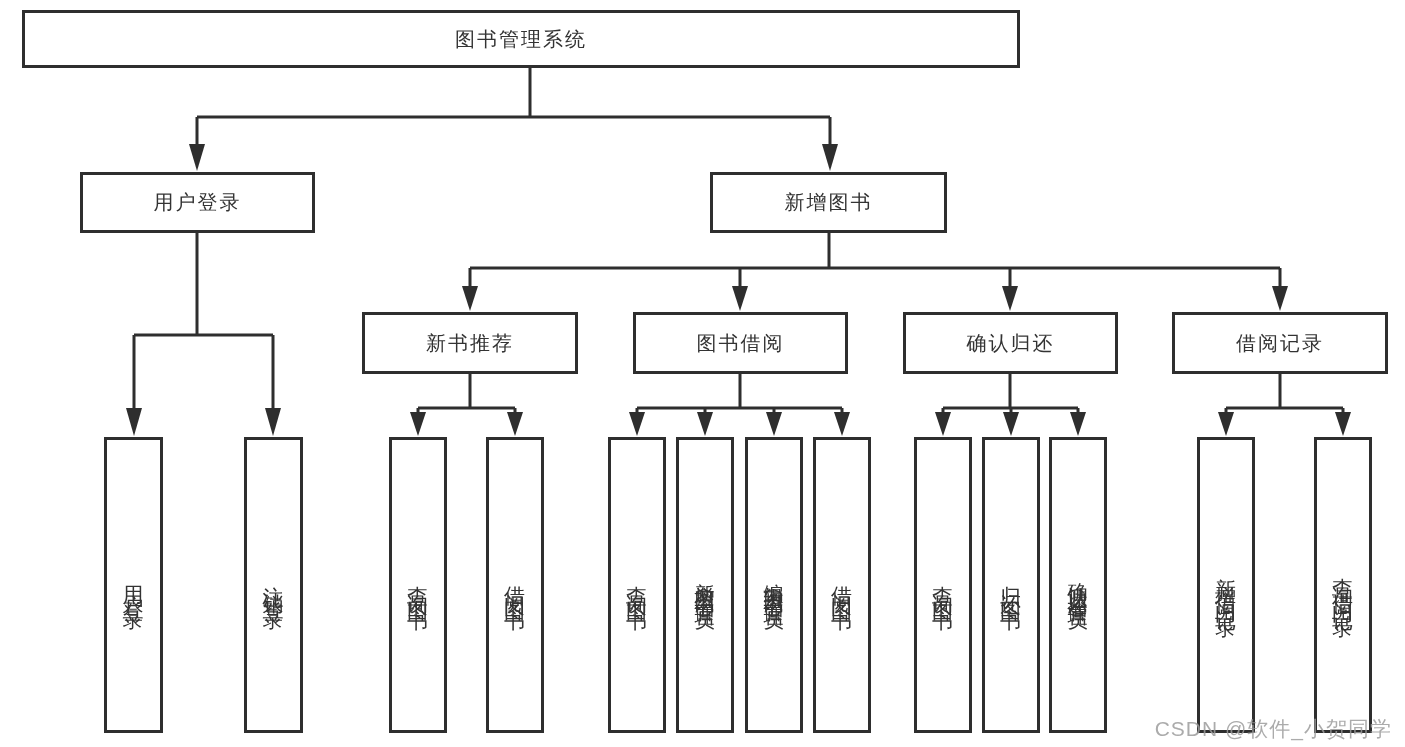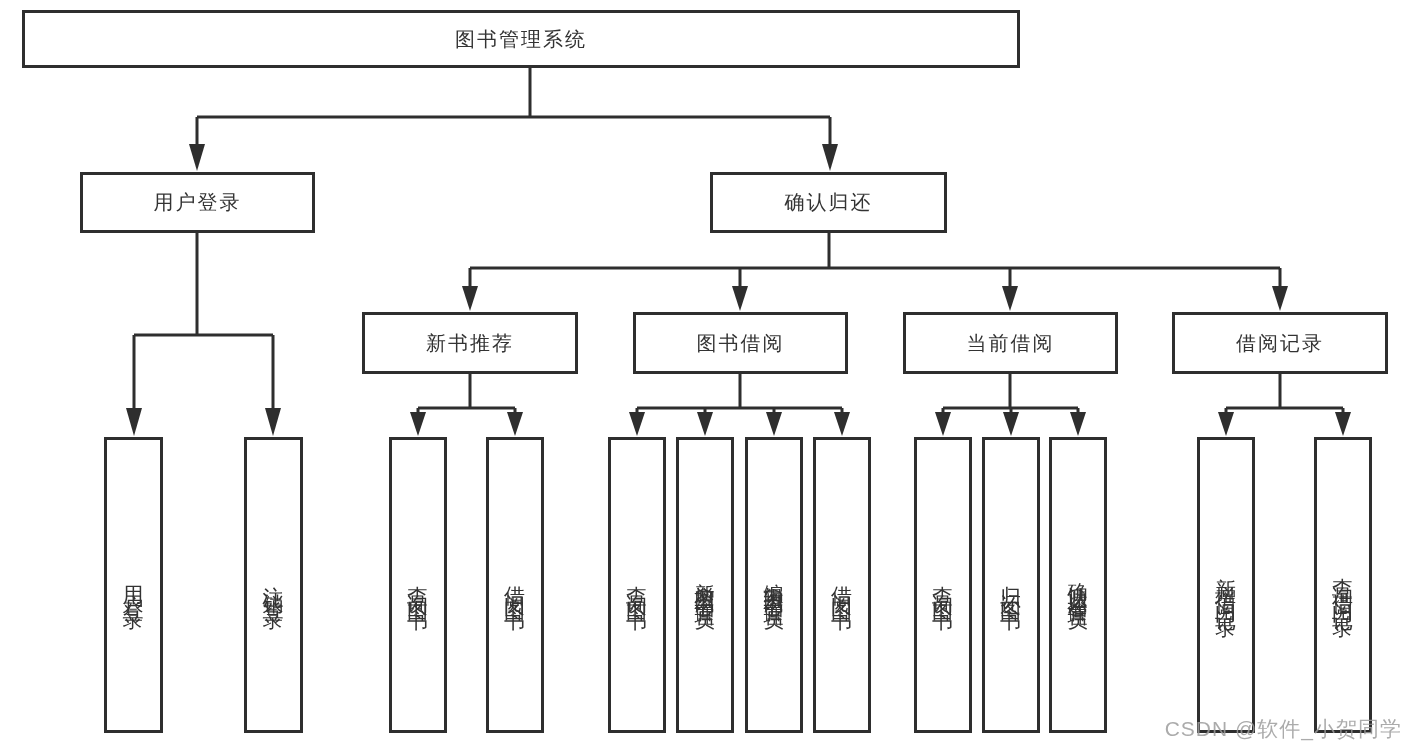--- a/index.html
+++ b/index.html
@@ -14,21 +14,21 @@
     display:flex;align-items:center;justify-content:center;
     color:#333333;font-size:20px;letter-spacing:2px;white-space:nowrap;
     z-index:2;
   }
   .leaf{
     writing-mode:vertical-rl;text-orientation:mixed;
     font-size:21px;letter-spacing:8px;line-height:1;
   }
   .leaf.long{letter-spacing:4px;font-size:20px;}
   .watermark{
-    position:absolute;right:3px;bottom:4px;z-index:3;
+    position:absolute;right:13px;bottom:4px;z-index:3;
     font-size:21px;color:#9d9d9d;opacity:0.85;letter-spacing:1px;
   }
 </style>
 </head>
 <body>
 
 <div class="canvas">
 
   <svg class="wires" viewBox="0 0 1405 747" xmlns="http://www.w3.org/2000/svg">
     <g stroke="#2e2e2e" stroke-width="3" fill="none">
@@ -66,25 +66,25 @@
       <polygon points="1003,412 1019,412 1011,436"></polygon>
       <polygon points="1070,412 1086,412 1078,436"></polygon>
       <polygon points="1218,412 1234,412 1226,436"></polygon>
       <polygon points="1335,412 1351,412 1343,436"></polygon>
     </g>
   </svg>
 
   <div class="node" style="left:22px;top:10px;width:998px;height:58px">图书管理系统</div>
 
   <div class="node" style="left:80px;top:172px;width:235px;height:61px">用户登录</div>
-  <div class="node" style="left:710px;top:172px;width:237px;height:61px">确认归还</div>
+  <div class="node" style="left:710px;top:172px;width:237px;height:61px">新增图书</div>
 
   <div class="node" style="left:633px;top:312px;width:215px;height:62px">图书借阅</div>
   <div class="node" style="left:362px;top:312px;width:216px;height:62px">新书推荐</div>
-  <div class="node" style="left:903px;top:312px;width:215px;height:62px">当前借阅</div>
+  <div class="node" style="left:903px;top:312px;width:215px;height:62px">确认归还</div>
   <div class="node" style="left:1172px;top:312px;width:216px;height:62px">借阅记录</div>
 
   <div class="node leaf" style="left:104px;top:437px;width:59px;height:296px">用户登录</div>
   <div class="node leaf" style="left:244px;top:437px;width:59px;height:296px">注销登录</div>
 
   <div class="node leaf" style="left:389px;top:437px;width:58px;height:296px">查询图书</div>
   <div class="node leaf" style="left:486px;top:437px;width:58px;height:296px">借阅图书</div>
 
   <div class="node leaf" style="left:608px;top:437px;width:58px;height:296px">查询图书</div>
   <div class="node leaf long" style="left:676px;top:437px;width:58px;height:296px">新增图书（管理员）</div>

